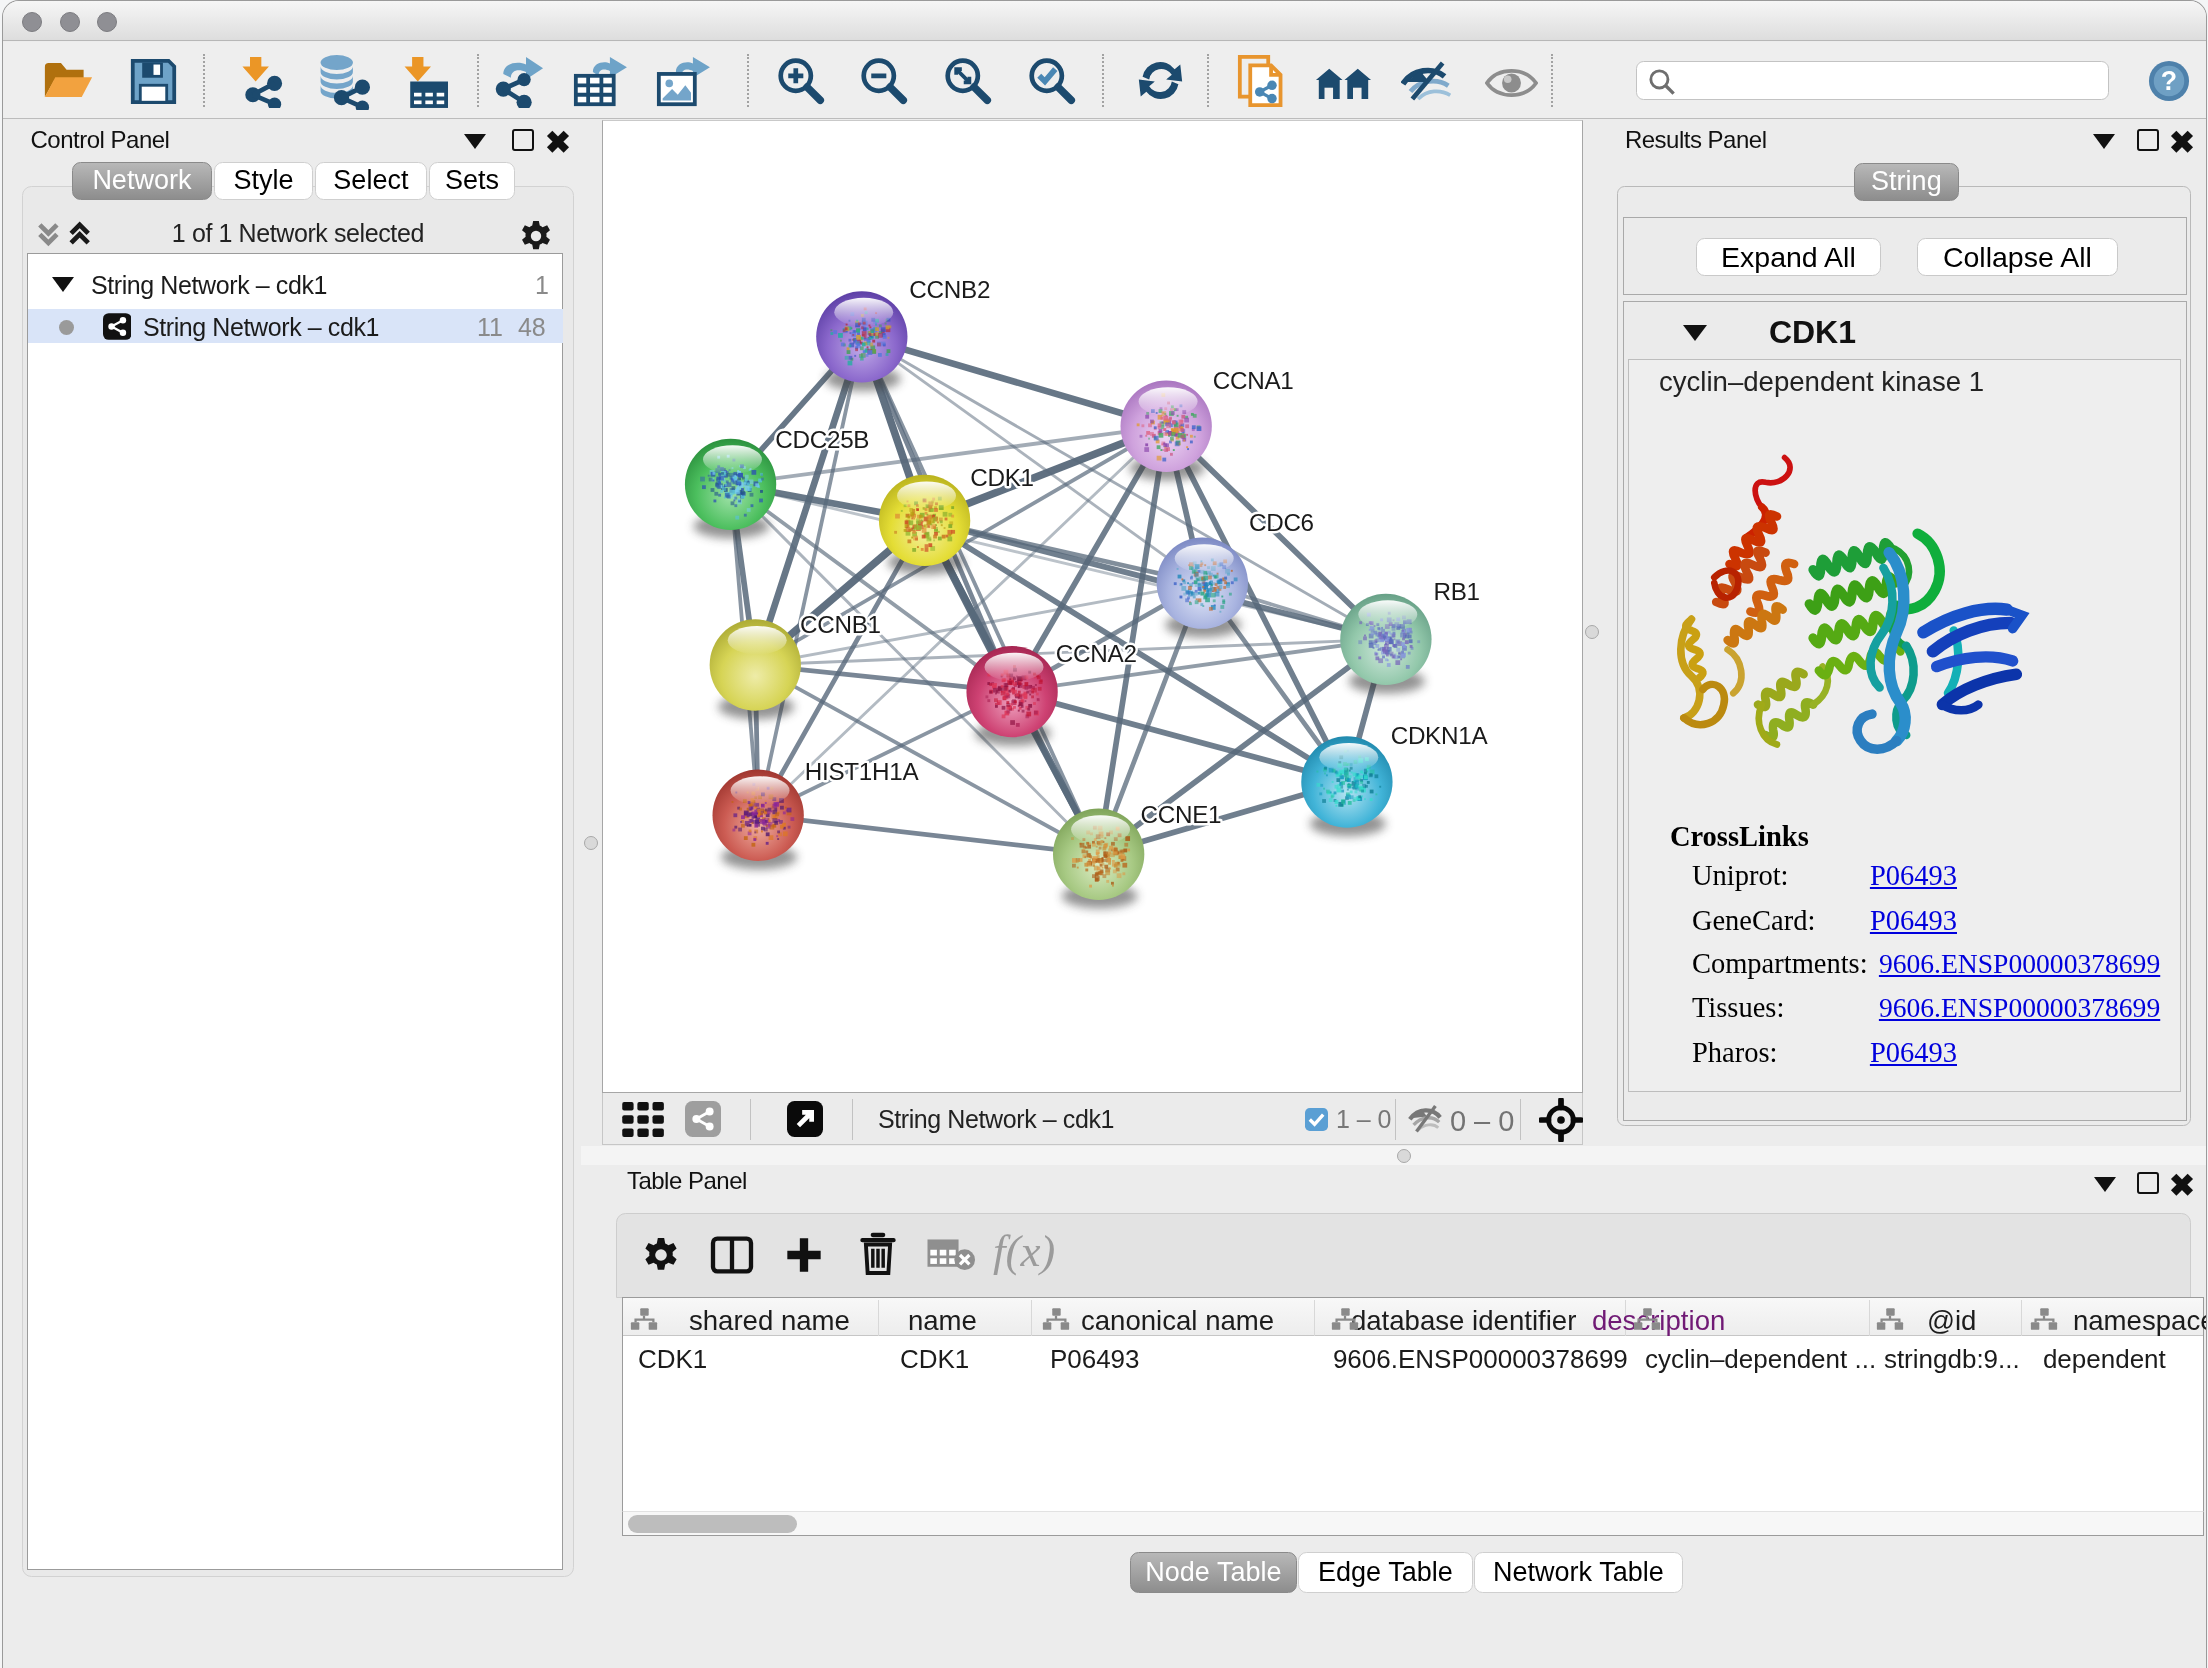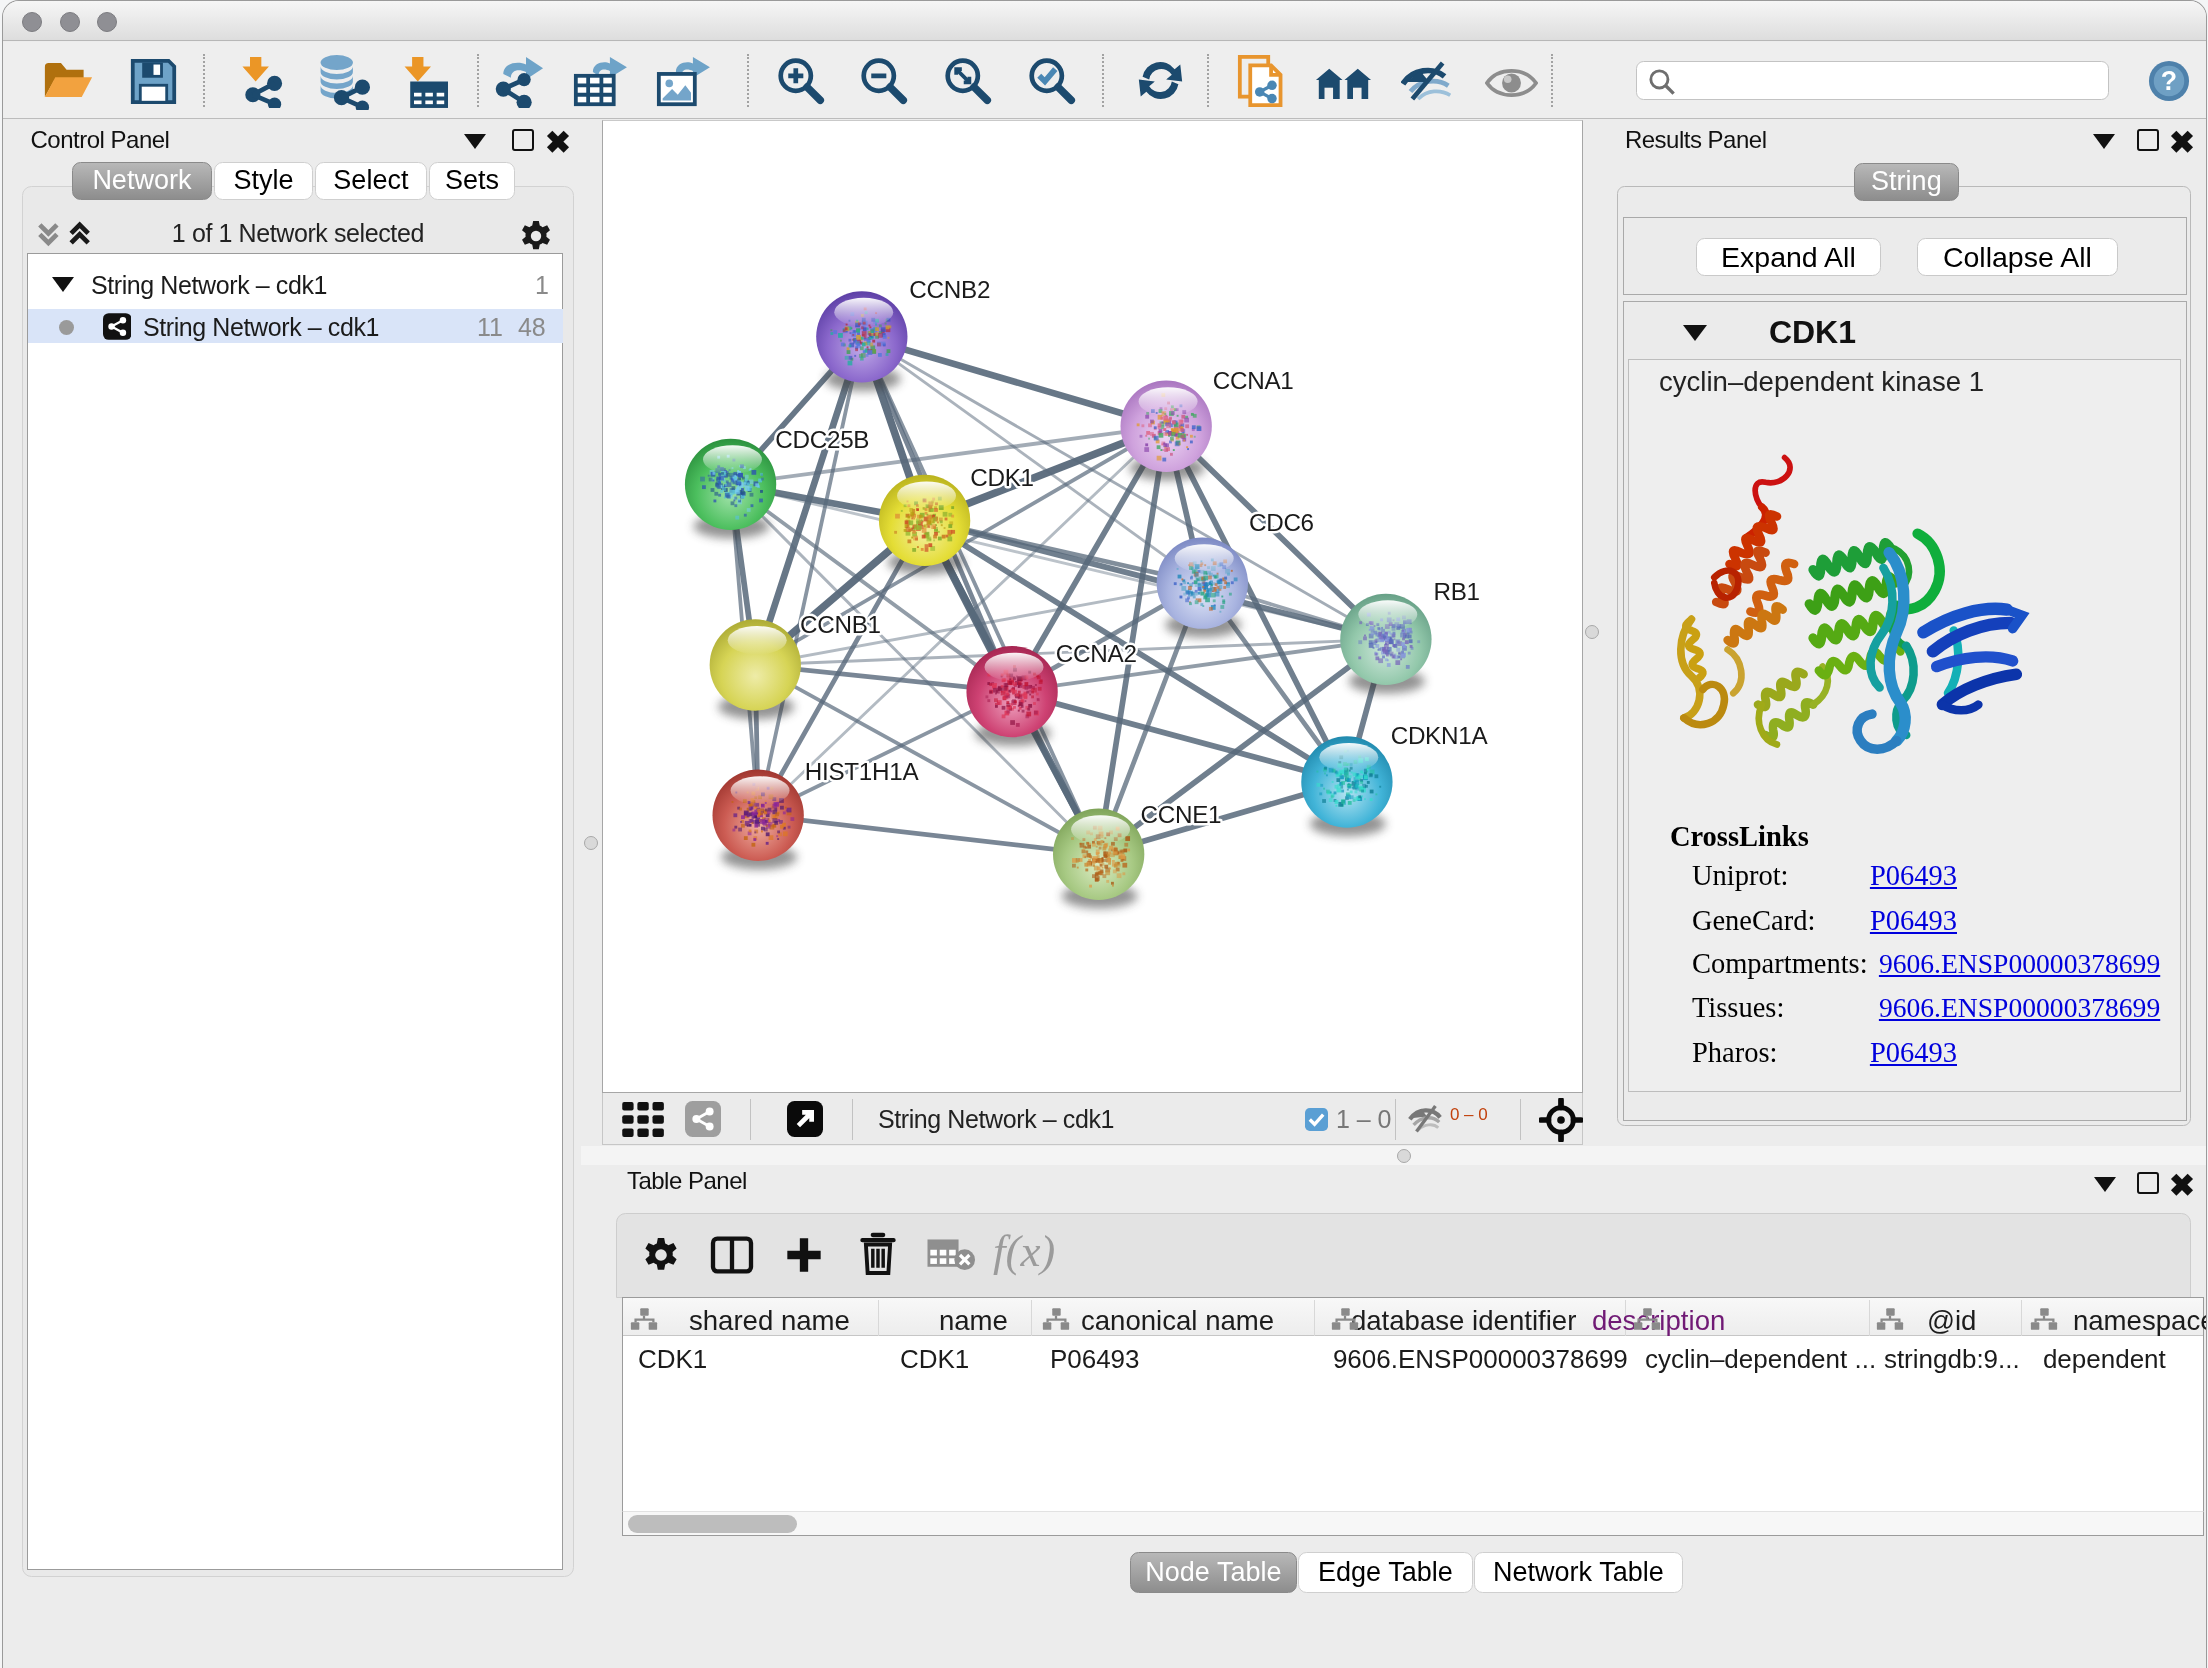--- a/index.html
+++ b/index.html
@@ -2006,21 +2006,21 @@
     <div class="abs" style="left:733px; top:12.4px; font-size:25px; color:#777;">1 – 0</div>
     <div class="nbsep" style="left:792px;"></div>
 
     <svg class="abs" style="left:804px; top:12.4px;" width="36" height="28.5" viewBox="0 0 38 30">
       <path d="M3,15 C12,3 27,3 35,13" fill="none" stroke="#787878" stroke-width="4.5"></path>
       <path d="M7,21 C15,12 27,11 34,18" fill="none" stroke="#a5a5a5" stroke-width="3.5"></path>
       <path d="M12,26 C18,20 28,19 33,24" fill="none" stroke="#bdbdbd" stroke-width="3"></path>
       <path d="M30,1 L10,28" stroke="#787878" stroke-width="3.5"></path>
       <path d="M4,14 L15,4 L21,12 Z" fill="#787878"></path>
     </svg>
-    <div class="abs" style="left:847px; top:12.4px; font-size:17px; color:#c2410c;">0 – 0</div>
+    <div class="abs" style="left:847px; top:12.4px; font-size:29px; color:#737373;">0 – 0</div>
     <div class="nbsep" style="left:917px;"></div>
 
     <svg class="abs" style="left:936px; top:4.8px;" width="44" height="44" viewBox="0 0 46 46">
       <circle cx="23" cy="23" r="13" fill="none" stroke="#0a0a0a" stroke-width="5"></circle>
       <g stroke="#0a0a0a" stroke-width="6" stroke-linecap="round">
         <path d="M23,2 v8 M23,36 v8 M2,23 h8 M36,23 h8"></path>
       </g>
       <circle cx="23" cy="23" r="4" fill="#0a0a0a"></circle>
     </svg>
   </div>
@@ -2139,21 +2139,21 @@
       <div class="abs" style="left:0; top:38px; width:1580px; height:40px; background:#fff;"></div>
     </div>
     <div class="colsep" style="left:875px;"></div>
     <div class="colsep" style="left:1028px;"></div>
     <div class="colsep" style="left:1311px;"></div>
     <div class="colsep" style="left:1622px;"></div>
     <div class="colsep" style="left:1866px;"></div>
     <div class="colsep" style="left:2018px;"></div>
 
     <div class="abs" style="left:686px; top:1304px; font-size:27.6px; color:#1c1c1c;">shared name</div>
-    <div class="abs" style="left:905px; top:1304px; font-size:27.6px; color:#1c1c1c;margin-left:31px;">name</div>
+    <div class="abs" style="left:905px; top:1304px; font-size:27.6px; color:#1c1c1c;">name</div>
     <div class="abs" style="left:1078px; top:1304px; font-size:27.6px; color:#1c1c1c;">canonical name</div>
     <div class="abs" style="left:1348px; top:1304px; font-size:27.6px; color:#1c1c1c;">database identifier</div>
     <div class="abs" style="left:1589px; top:1304px; font-size:27.6px; color:#701a75;">description</div>
     <div class="abs" style="left:1924px; top:1304px; font-size:27.6px; color:#1c1c1c;">@id</div>
     <div class="abs" style="left:2070px; top:1304px; font-size:27.6px; color:#1c1c1c;">namespace</div>
 
     <svg class="hicon" style="left:626px; top:1306px;" width="30" height="25" viewBox="0 0 32 26">
           <g fill="#8a8a8a">
             <rect x="12" y="1" width="9" height="8" rx="1"></rect>
             <rect x="2" y="16" width="9" height="8" rx="1"></rect>

